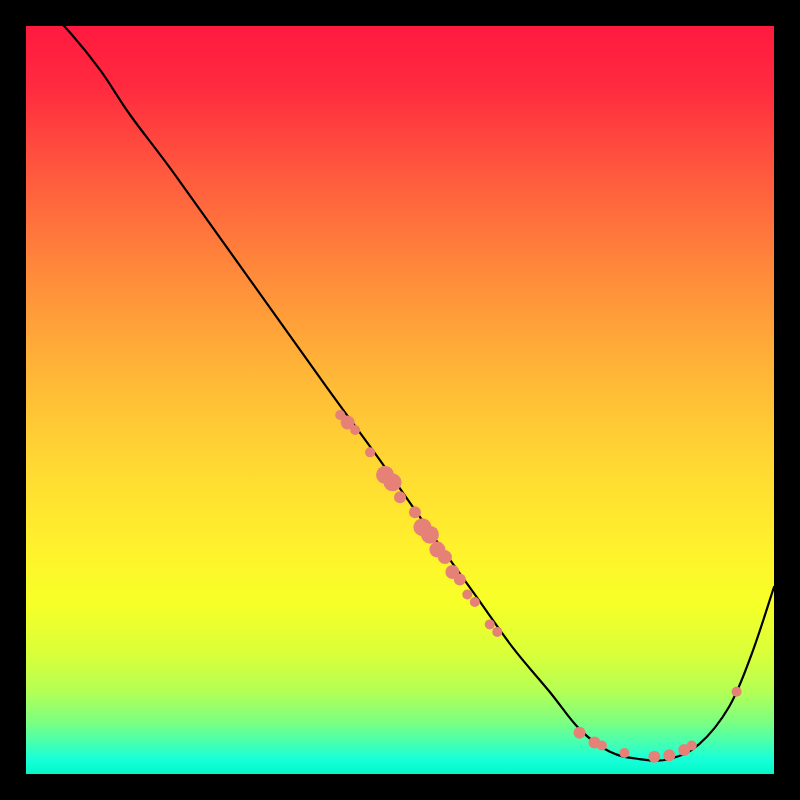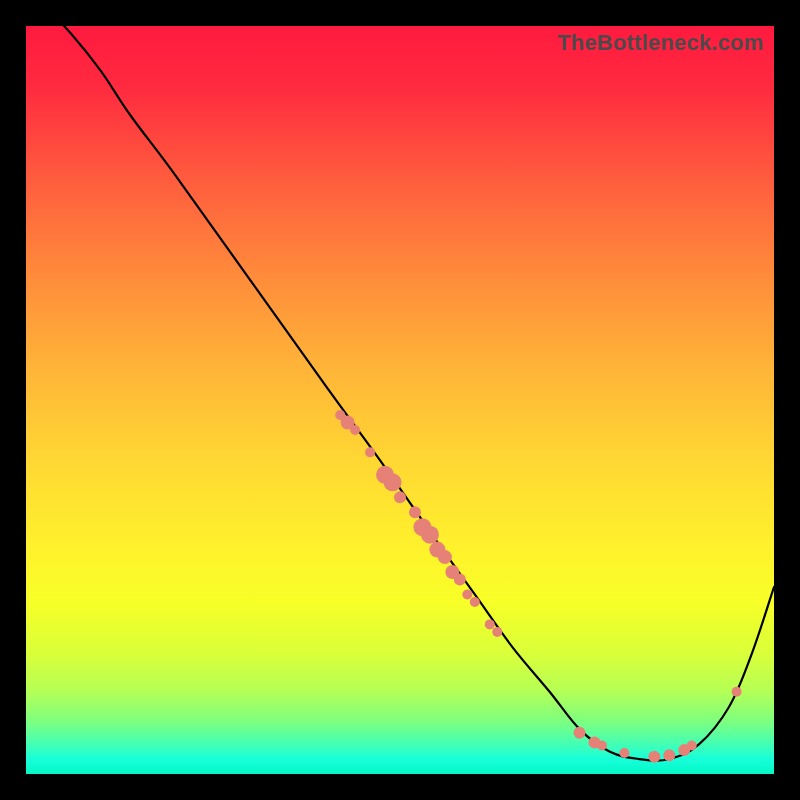--- a/index.html
+++ b/index.html
@@ -59,21 +59,20 @@
   }
   .dot {
     fill: #e68178;
     stroke: none;
   }
 </style>
 </head>
 <body>
 
 <div class="frame">
-  <div class="watermark">TheBottleneck.com</div>
   <svg class="plot" viewBox="0 0 748 748">
     <path class="curve" d="M 0,-29.920000000000073 C 4.039199999999999,-27.227200000000067 14.3616,-21.692000000000053 22.439999999999998,-14.960000000000036 C 30.518399999999996,-8.22800000000002 35.4552,-3.2911999999999875 44.879999999999995,7.480000000000018 C 54.30479999999999,18.251200000000026 64.02879999999999,30.0696 74.8,44.879999999999995 C 85.5712,59.69039999999999 91.25600000000001,70.91039999999998 104.72000000000001,89.75999999999999 C 118.18400000000001,108.6096 128.0576,119.97920000000002 149.6,149.60000000000002 C 171.14239999999998,179.22080000000003 197.472,216.6208 224.4,254.32 C 251.328,292.01919999999996 274.96479999999997,325.38 299.2,359.03999999999996 C 323.4352,392.69999999999993 338.84399999999994,413.0456 359.03999999999996,441.32 C 379.236,469.5944 395.2432,493.2312 411.40000000000003,516.12 C 427.55680000000007,539.0088000000001 435.336,549.6304 448.8,568.48 C 462.264,587.3296 472.736,603.3368 486.2,620.84 C 499.664,638.3432 511.48240000000004,650.9096000000001 523.6,665.72 C 535.7176000000001,680.5304 542.7488,692.3488 553.52,703.12 C 564.2912,713.8912 572.6688,720.1744 583.44,725.56 C 594.2112000000001,730.9455999999999 602.5888,731.6936 613.36,733.04 C 624.1312,734.3864 632.5088,735.7328 643.28,733.04 C 654.0512,730.3471999999999 662.4288,727.5048 673.2,718.08 C 683.9712000000001,708.6552 693.6952,696.8368 703.12,680.6800000000001 C 712.5448,664.5232000000001 717.4816,649.8624 725.56,628.3199999999999 C 733.6383999999999,606.7775999999999 743.9608,573.1176 748,561"></path>
     <g>
         <circle class="dot" cx="314.15999999999997" cy="388.96000000000004" r="5"></circle>
         <circle class="dot" cx="321.64" cy="396.44" r="7"></circle>
         <circle class="dot" cx="329.12" cy="403.91999999999996" r="5"></circle>
         <circle class="dot" cx="344.08000000000004" cy="426.36" r="5"></circle>
         <circle class="dot" cx="359.03999999999996" cy="448.8" r="9"></circle>
         <circle class="dot" cx="366.52" cy="456.28" r="9"></circle>
         <circle class="dot" cx="374" cy="471.24" r="6"></circle>

